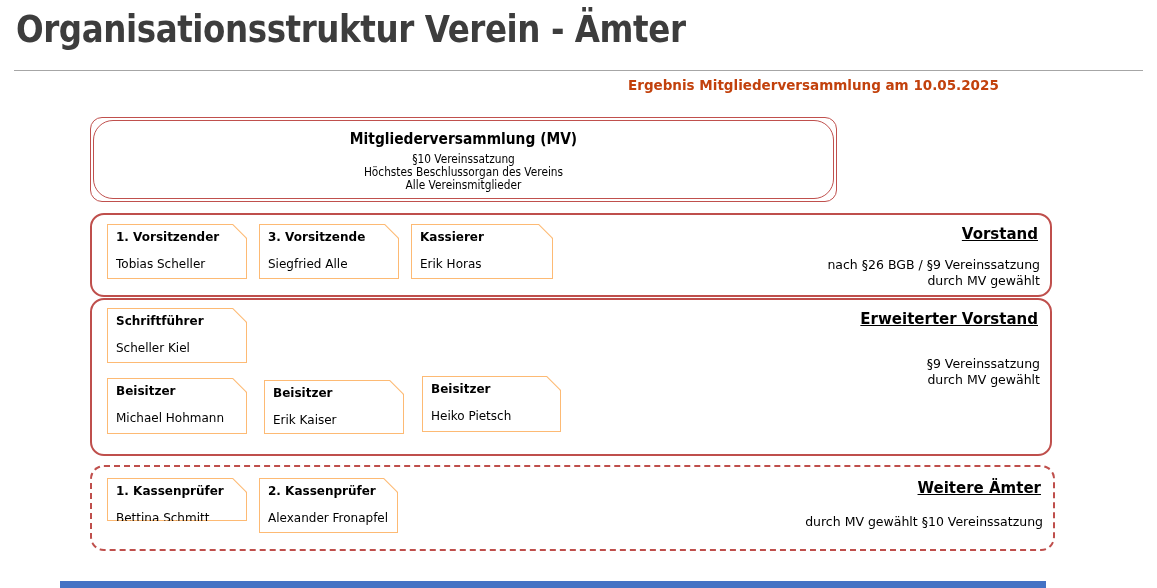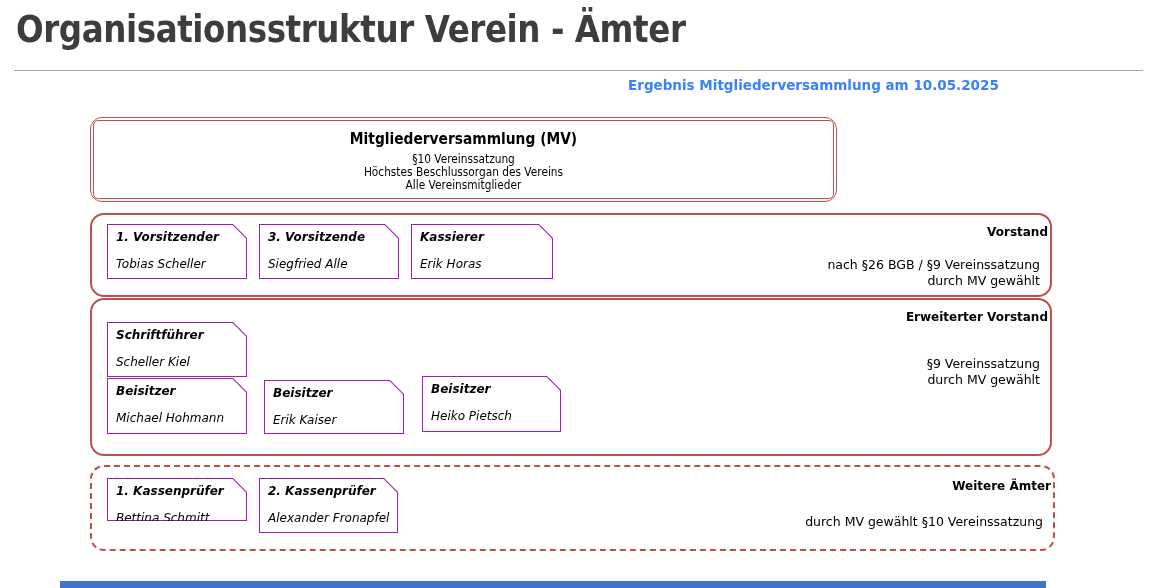--- a/index.html
+++ b/index.html
@@ -6,40 +6,40 @@
   .stage{
     position:relative;width:1157px;height:588px;background:#ffffff;overflow:hidden;
     font-family:"DejaVu Sans","Liberation Sans",sans-serif;color:#000;
   }
   .page-title{
     position:absolute;left:16px;top:8px;font-size:37px;font-weight:bold;color:#3d3d3d;
     white-space:nowrap;letter-spacing:-0.5px;transform:scaleX(0.88);transform-origin:left top;
   }
   .rule{position:absolute;left:14px;top:70px;width:1129px;height:1px;background:#a6a6a6;}
   .meeting-note{
-    position:absolute;left:628px;top:77px;font-size:13.5px;font-weight:bold;color:#3b82f6;white-space:nowrap;
+    position:absolute;left:628px;top:77px;font-size:13.5px;font-weight:bold;color:#c2410c;white-space:nowrap;
   }
   
   .mv-outer{
     position:absolute;left:90px;top:117px;width:747px;height:85px;box-sizing:border-box;
     border:1px solid #c0504d;border-radius:12px;padding:2px;
   }
-  .mv-inner{position:relative;width:100%;height:100%;box-sizing:border-box;border:1px solid #c0504d;border-radius:5px;}
+  .mv-inner{position:relative;width:100%;height:100%;box-sizing:border-box;border:1px solid #c0504d;border-radius:20px;}
   .mv-title{position:absolute;left:0;top:9px;width:100%;text-align:center;font-size:15px;font-weight:bold;transform:scaleX(0.92);}
   .mv-line{position:absolute;left:0;width:100%;text-align:center;font-size:11.5px;transform:scaleX(0.92);}
   .mv-line.l0{top:31px;} .mv-line.l1{top:44px;} .mv-line.l2{top:57px;}
   
   .section{position:absolute;left:90px;width:962px;box-sizing:border-box;border:2px solid #bf4f4c;border-radius:14px;}
   .sec-vorstand{top:213px;height:84px;}
   .sec-erweitert{top:298px;height:158px;}
   .sec-weitere{top:465px;height:86px;width:965px;border-style:dashed;}
-  .sec-label{position:absolute;right:2px;top:10px;font-size:12px;font-weight:bold;white-space:nowrap;}
+  .sec-label{position:absolute;right:12px;top:10px;font-size:15px;font-weight:bold;white-space:nowrap;text-decoration:underline;}
   .sec-note{position:absolute;right:10px;font-size:12.5px;line-height:16px;text-align:right;white-space:nowrap;}
   
-  .pbox{position:absolute;background:#a21caf;clip-path:polygon(0 0,calc(100% - 14px) 0,100% 14px,100% 100%,0 100%);font-style:italic;}
+  .pbox{position:absolute;background:#fdba74;clip-path:polygon(0 0,calc(100% - 14px) 0,100% 14px,100% 100%,0 100%);}
   .pbox .fill{position:absolute;inset:1px;background:#ffffff;clip-path:polygon(0 0,calc(100% - 13.5px) 0,100% 13.5px,100% 100%,0 100%);}
   .pbox .ptitle{position:absolute;left:9px;top:6px;font-size:12px;font-weight:bold;white-space:nowrap;}
   .pbox .pname{position:absolute;left:9px;top:33px;font-size:12px;white-space:nowrap;}
   .footer-bar{position:absolute;left:60px;top:581px;width:986px;height:7px;background:#4472c4;}
 </style>
 </head>
 <body>
 
 <div class="stage">
 
@@ -73,21 +73,21 @@
       <div class="pname">Erik Horas</div>
     </div>
     <div class="sec-label">Vorstand</div>
     <div class="sec-note" style="top:42px;margin-left:29px;">
       <div>nach §26 BGB / §9 Vereinssatzung</div>
       <div>durch MV gewählt</div>
     </div>
   </div>
 
   <div class="section sec-erweitert">
-    <div class="pbox" style="left:15px;top:8px;width:140px;height:55px;margin-top:14px;">
+    <div class="pbox" style="left:15px;top:8px;width:140px;height:55px;">
       <div class="fill"></div>
       <div class="ptitle">Schriftführer</div>
       <div class="pname">Scheller Kiel</div>
     </div>
     <div class="pbox" style="left:15px;top:78px;width:140px;height:56px;">
       <div class="fill"></div>
       <div class="ptitle">Beisitzer</div>
       <div class="pname">Michael Hohmann</div>
     </div>
     <div class="pbox" style="left:172px;top:80px;width:140px;height:54px;">

